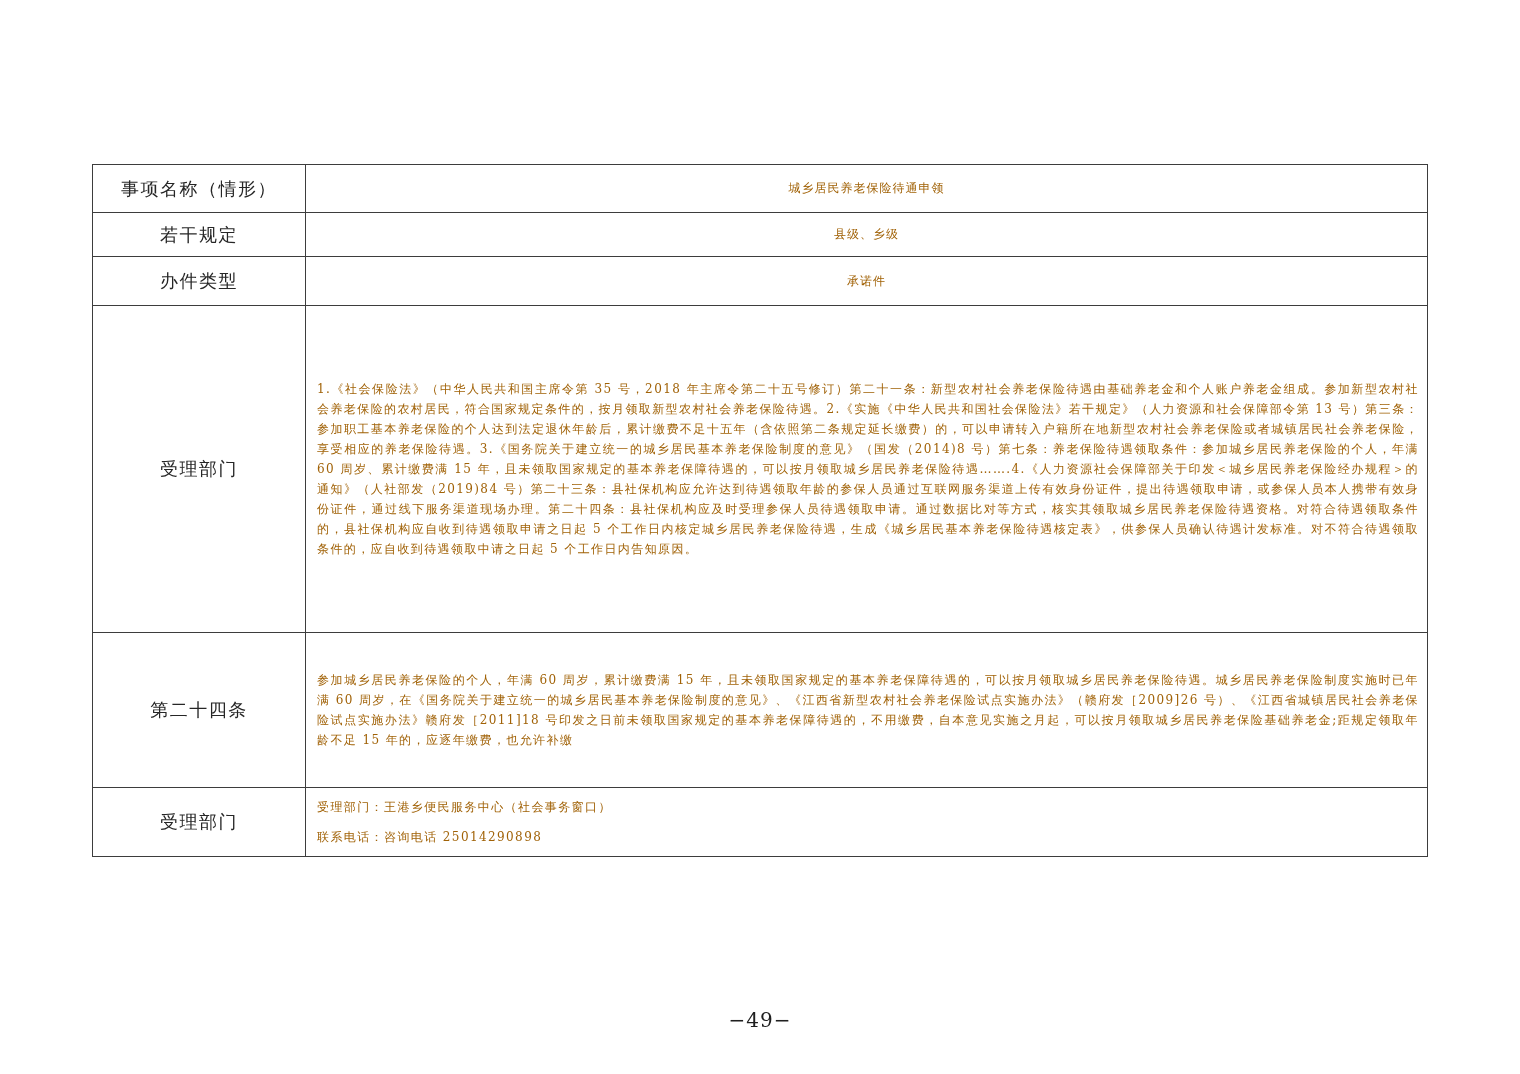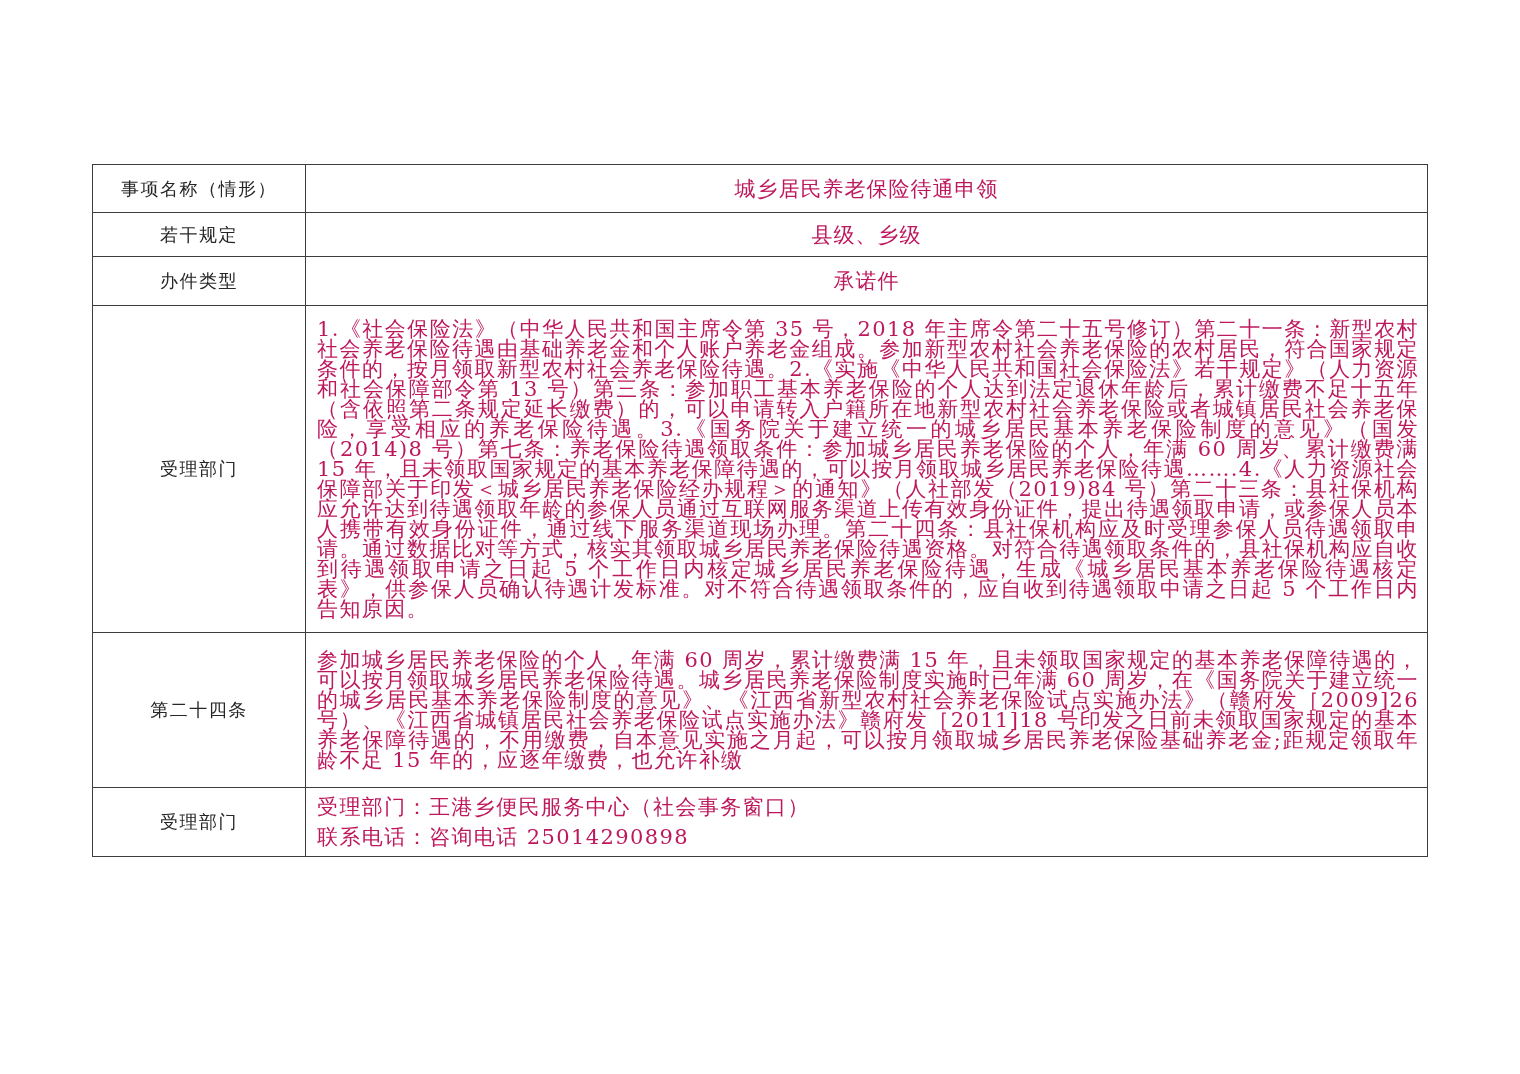--- a/index.html
+++ b/index.html
@@ -31,22 +31,22 @@
   }
   td.label-cell {
     width: 213px;
     text-align: center;
     vertical-align: middle;
     font-size: 18px;
     letter-spacing: 1.5px;
     color: #262626;
   }
   td.value-cell {
-    font-size: 21px;
-    color: #be185d;
+    font-size: 12px;
+    color: #a16207;
   }
   td.center-val {
     text-align: center;
     vertical-align: middle;
     letter-spacing: 1px;
   }
   td.justify-val {
     text-align: justify;
     text-align-last: left;
     vertical-align: middle;
@@ -107,14 +107,15 @@
     <tr class="r6">
       <td class="label-cell">受理部门</td>
       <td class="value-cell dept-val">
         <div>受理部门：王港乡便民服务中心（社会事务窗口）</div>
         <div>联系电话：咨询电话 25014290898</div>
       </td>
     </tr>
   </tbody>
     </table>
 
+  <div class="page-number">−49−</div>
 
 </div>
 
 </body></html>

